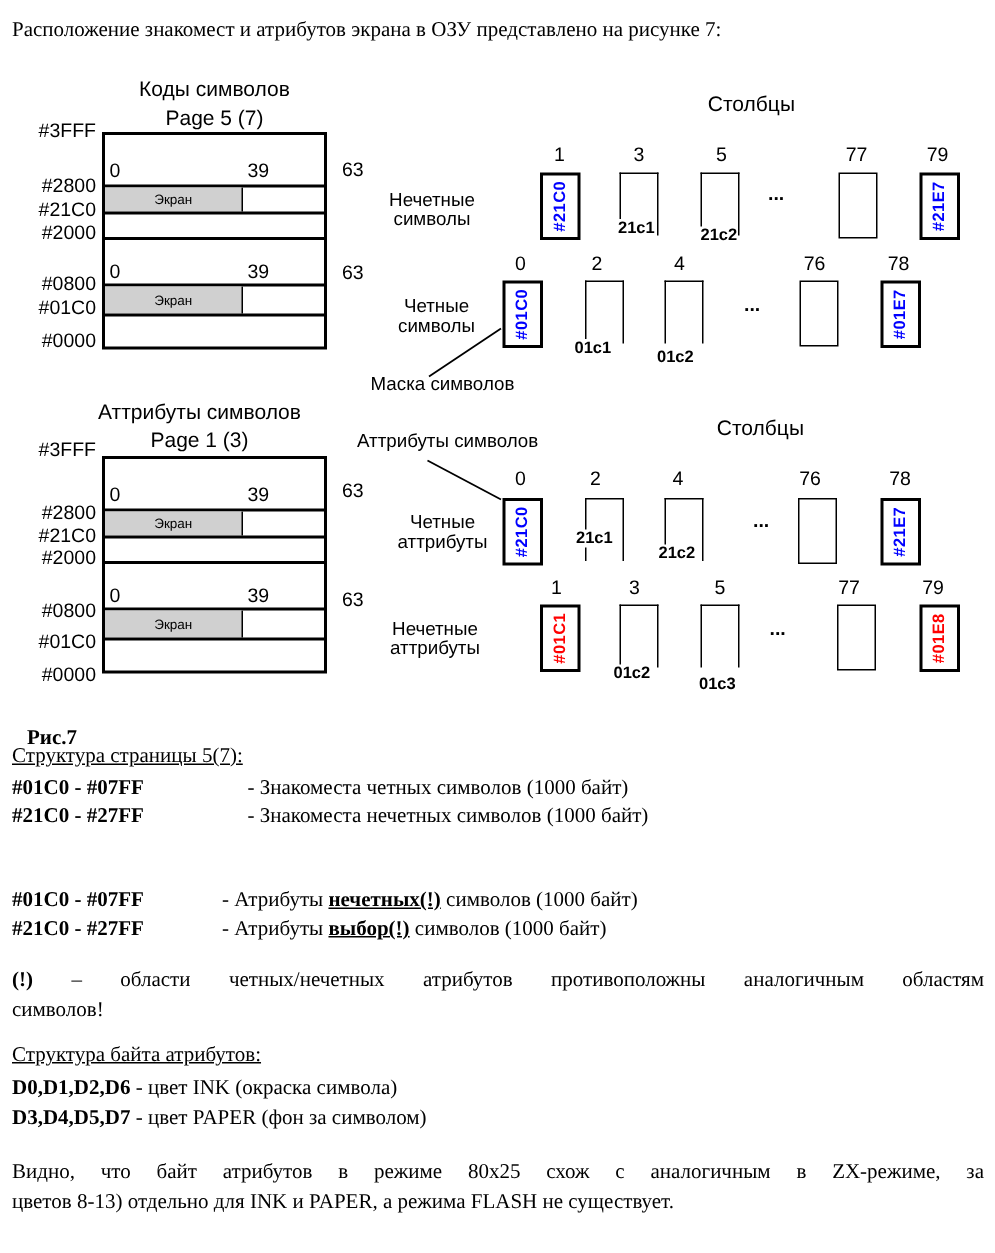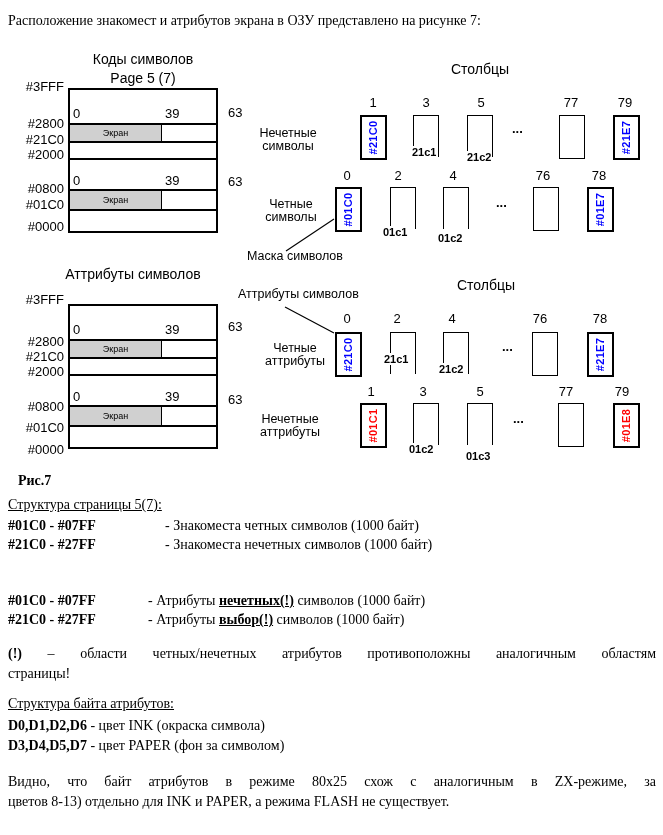--- a/index.html
+++ b/index.html
@@ -15,21 +15,21 @@
   .gbar{position:absolute;left:0;width:91px;background:#d0d0d0;border-right:1.5px solid #000;}
   .cl{font-family:"Liberation Sans",sans-serif;font-size:13px;line-height:13px;}
   .ekran{left:0;width:91px;text-align:center;font-family:"Liberation Sans",sans-serif;
          font-size:9px;line-height:10px;}
   .ml{left:6px;width:58px;text-align:right;font-family:"Liberation Sans",sans-serif;
       font-size:13px;line-height:13px;}
   .c63{font-family:"Liberation Sans",sans-serif;font-size:13px;line-height:13px;}
   
   .fig-title{width:150px;text-align:center;font-family:"Liberation Sans",sans-serif;
              font-size:14px;line-height:16px;}
-  .cols-title{width:100px;text-align:center;font-family:"Liberation Sans",sans-serif;
+  .cols-title{width:100px;text-align:right;font-family:"Liberation Sans",sans-serif;
               font-size:14px;line-height:16px;}
   
   .cnum{width:24px;text-align:center;font-family:"Liberation Sans",sans-serif;
         font-size:13px;line-height:13px;}
   .cbox{width:23px;height:41px;border:2px solid #000;background:#fff;
         display:flex;align-items:center;justify-content:center;}
   .cbox.plain{width:24px;height:42px;border-width:1.5px;}
   .obox{width:24px;height:41px;border:1.5px solid #000;border-bottom:none;background:#fff;}
   .vtext{transform:rotate(-90deg);font-family:"Liberation Sans",sans-serif;font-weight:bold;
          font-size:11px;line-height:11px;white-space:nowrap;letter-spacing:0.3px;}
@@ -133,20 +133,21 @@
   <span class="abs olab" style="left:382px;top:226px">01c1</span>
   <span class="abs olab" style="left:437px;top:232px">01c2</span>
   <span class="abs dots" style="left:496px;top:196px">...</span>
   <div class="abs sidelab" style="left:249px;top:198px">
     <div>Четные</div>
     <div>символы</div>
   </div>
   <span class="abs ptrlab" style="left:247px;top:250px">Маска символов</span>
 
   <div class="abs fig-title" style="left:58px;top:266px">Аттрибуты символов</div>
+  <div class="abs fig-title" style="left:58px;top:285px">Page 1 (3)</div>
   <div class="abs cols-title" style="left:436px;top:277px">Столбцы</div>
   <span class="abs ptrlab" style="left:238px;top:288px">Аттрибуты символов</span>
 
   <div class="abs map" style="left:68px;top:304px">
     <div class="hline" style="top:33px"></div>
     <div class="gbar" style="top:34.5px;height:16.5px"></div>
     <div class="hline" style="top:51px"></div>
     <div class="hline" style="top:68px"></div>
     <div class="hline" style="top:99px"></div>
     <div class="gbar" style="top:100.5px;height:18.5px"></div>
@@ -206,36 +207,36 @@
     <span class="vtext red">#01E8</span>
   </div>
   <span class="abs olab" style="left:408px;top:443px">01c2</span>
   <span class="abs olab" style="left:465px;top:450px">01c3</span>
   <span class="abs dots" style="left:513px;top:412px">...</span>
   <div class="abs sidelab" style="left:248px;top:413px">
     <div>Нечетные</div>
     <div>аттрибуты</div>
   </div>
 
-  <div class="abs caption" style="left:18px;top:473px">Рис.7</div>
+  <div class="abs caption" style="left:18px;top:485px">Рис.7</div>
 
   <div class="abs heading" style="left:8px;top:496px">Структура страницы 5(7):</div>
   <div class="abs rows s1" style="left:8px;top:516px">
     <div><span class="a">#01C0 - #07FF</span><span>- Знакоместа четных символов (1000 байт)</span></div>
     <div><span class="a">#21C0 - #27FF</span><span>- Знакоместа нечетных символов (1000 байт)</span></div>
   </div>
 
   <div class="abs rows s2" style="left:8px;top:591px">
     <div><span class="a">#01C0 - #07FF</span><span>- Атрибуты </span><span class="emu">нечетных(!)</span><span> символов (1000 байт)</span></div>
     <div><span class="a">#21C0 - #27FF</span><span>- Атрибуты </span><span class="emu">выбор(!)</span><span> символов (1000 байт)</span></div>
   </div>
 
   <div class="abs para" style="left:8px;top:644px">
     <div class="jline"><b>(!)</b><span> – области четных/нечетных атрибутов противоположны аналогичным областям</span></div>
-    <div>страницы!</div>
+    <div>символов!</div>
   </div>
 
   <div class="abs heading" style="left:8px;top:695px">Структура байта атрибутов:</div>
   <div class="abs rows3" style="left:8px;top:716px">
     <div><b>D0,D1,D2,D6</b><span> - цвет INK (окраска символа)</span></div>
     <div><b>D3,D4,D5,D7</b><span> - цвет PAPER (фон за символом)</span></div>
   </div>
 
   <div class="abs para" style="left:8px;top:772px">
     <div class="jline">Видно, что байт атрибутов в режиме 80x25 схож с аналогичным в ZX-режиме, за</div>

